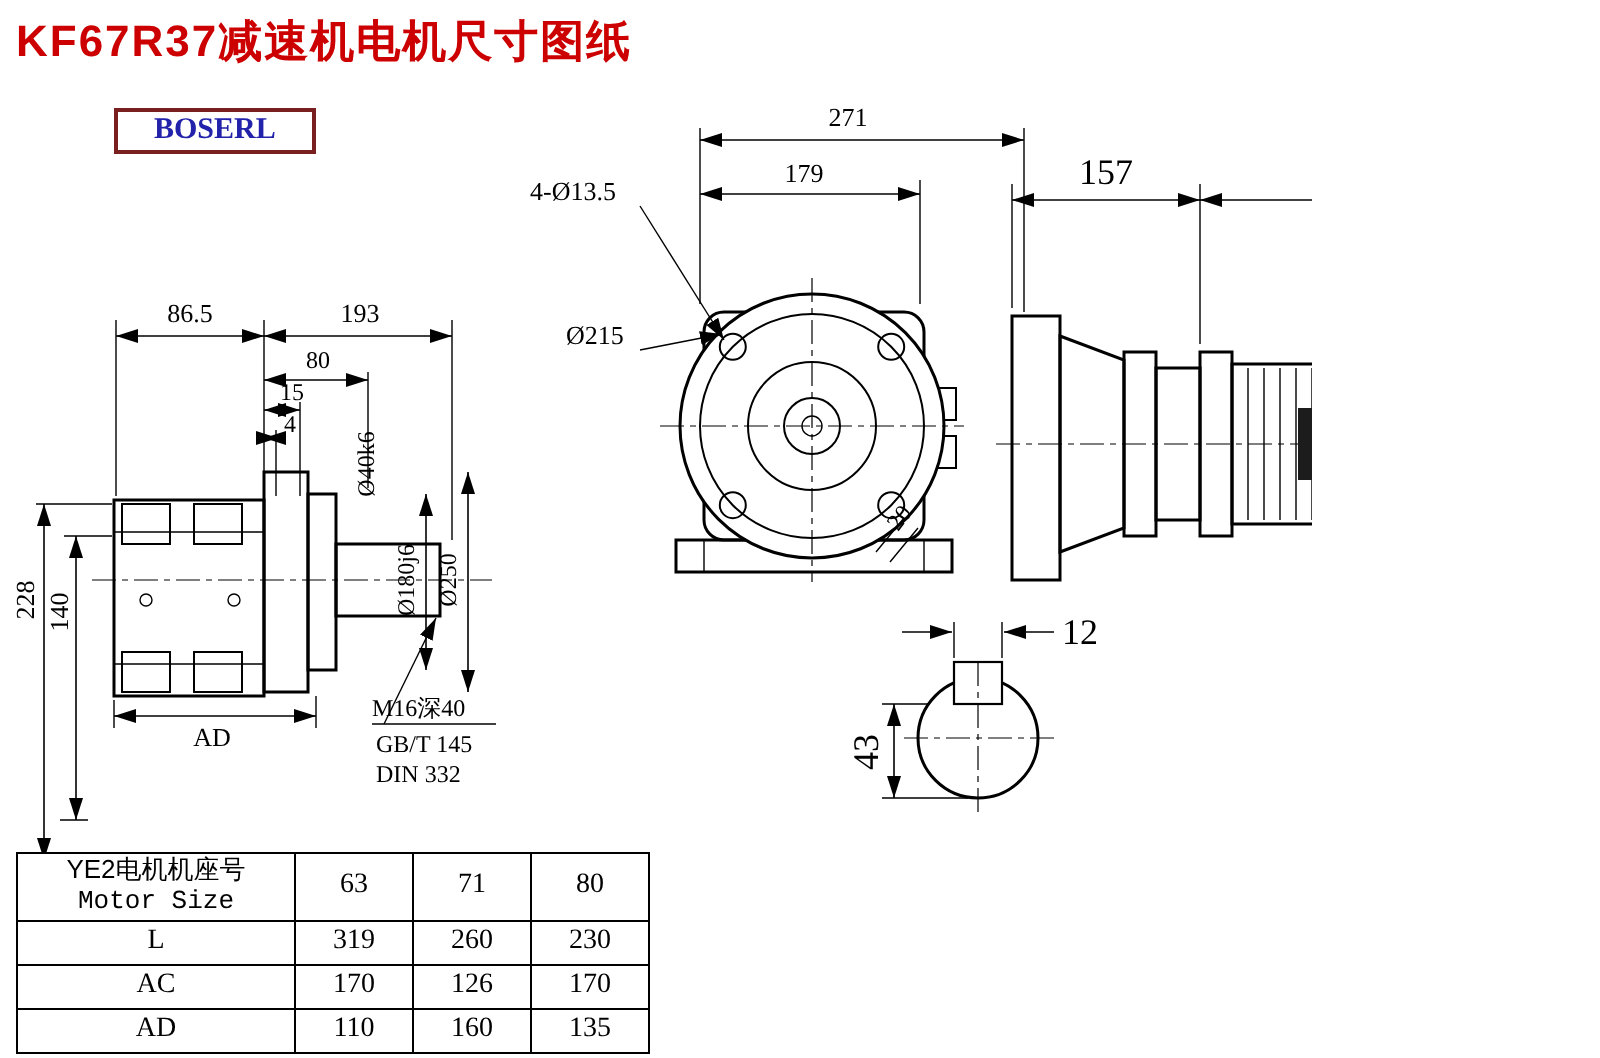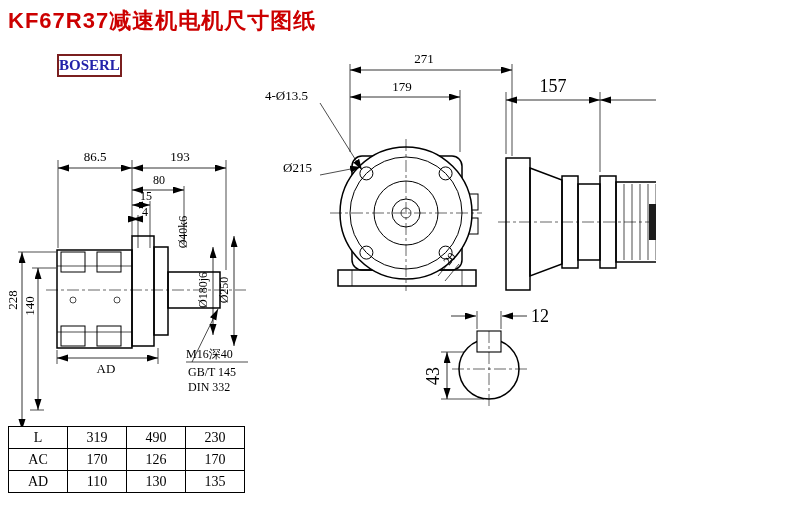--- a/index.html
+++ b/index.html
@@ -2,21 +2,21 @@
 <html><head>
 <meta charset="utf-8">
 <style>
   html,body{margin:0;padding:0;background:#fff;}
   .canvas{position:relative;width:656px;height:529px;background:#fff;overflow:hidden;
           font-family:"Liberation Sans",sans-serif;}
   .title{position:absolute;left:8px;top:6px;margin:0;font-size:22px;font-weight:bold;
          color:#cc0000;letter-spacing:1px;white-space:nowrap;}
   .logo{position:absolute;left:57px;top:54px;border:2px solid #7a1f1f;color:#2222aa;
         font-family:"Liberation Serif",serif;font-weight:bold;font-size:15px;
-        padding:1px 0;background:#fff;}
+        padding:1px 18px;background:#fff;}
   svg{position:absolute;left:0;top:0;}
   .ol{fill:none;stroke:#000;stroke-width:1.5;}
   .olw{fill:#fff;stroke:#000;stroke-width:1.5;}
   .ol2{fill:none;stroke:#000;stroke-width:1;}
   .ol2w{fill:#fff;stroke:#000;stroke-width:1.1;}
   .thin{fill:none;stroke:#000;stroke-width:0.7;}
   .dimline{fill:none;stroke:#000;stroke-width:0.8;}
   .cl{fill:none;stroke:#000;stroke-width:0.6;stroke-dasharray:12 3 3 3;}
   .dim{font-family:"Liberation Serif",serif;font-size:13px;fill:#000;}
   .dimb{font-size:18px;}
@@ -159,33 +159,42 @@
       <line class="dimline" x1="502" y1="316" x2="527" y2="316" marker-start="url(#arw)"></line>
       <text class="dim dimb" x="540" y="322" text-anchor="middle">12</text>
       <line class="dimline" x1="447" y1="352" x2="447" y2="399" marker-start="url(#arw)" marker-end="url(#arw)"></line>
       <text class="dim dimb" transform="translate(439,376) rotate(-90)" text-anchor="middle">43</text>
     </g>
   </svg>
 
   <table class="dim-table">
     <tbody>
       <tr>
+        <td class="hd">
+          <div>YE2电机机座号</div>
+          <div class="mono">Motor Size</div>
+        </td>
+        <td>63</td>
+        <td>71</td>
+        <td>80</td>
+      </tr>
+      <tr>
         <td>L</td>
         <td>319</td>
-        <td>490</td>
+        <td>260</td>
         <td>230</td>
       </tr>
       <tr>
         <td>AC</td>
         <td>170</td>
         <td>126</td>
         <td>170</td>
       </tr>
       <tr>
         <td>AD</td>
         <td>110</td>
-        <td>130</td>
+        <td>160</td>
         <td>135</td>
       </tr>
     </tbody>
   </table>
 
 </div>
 
 </body></html>

